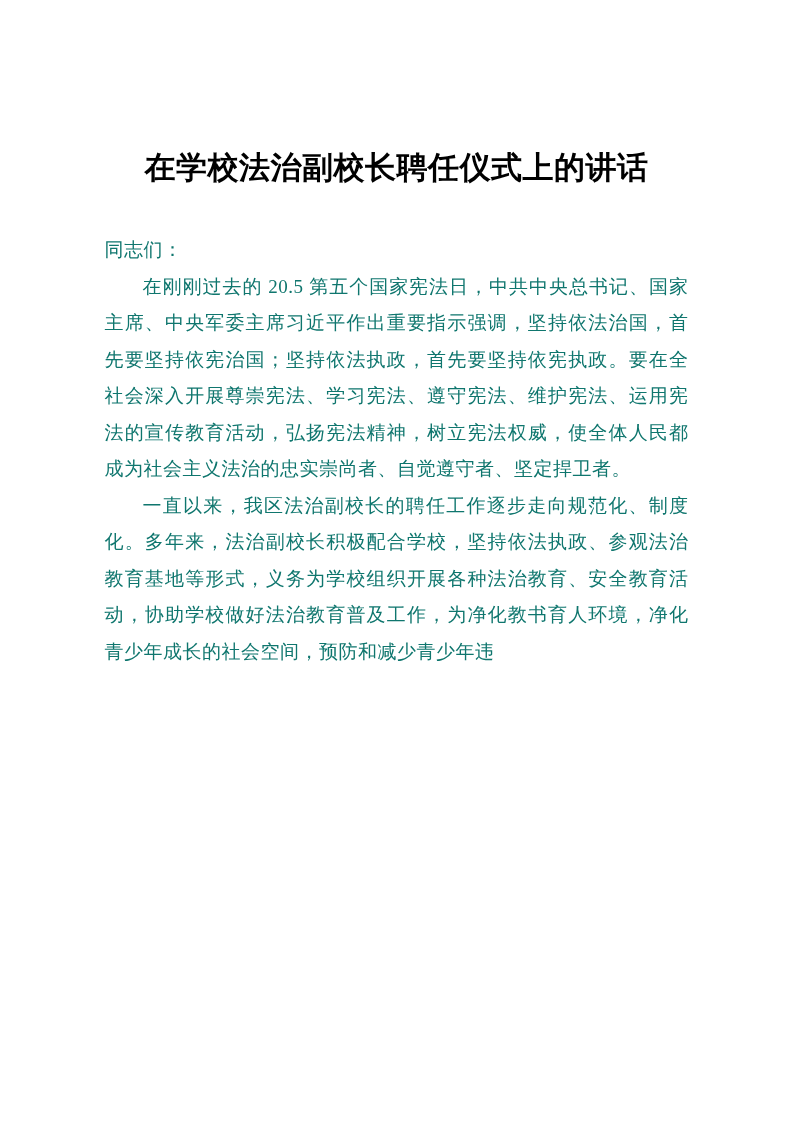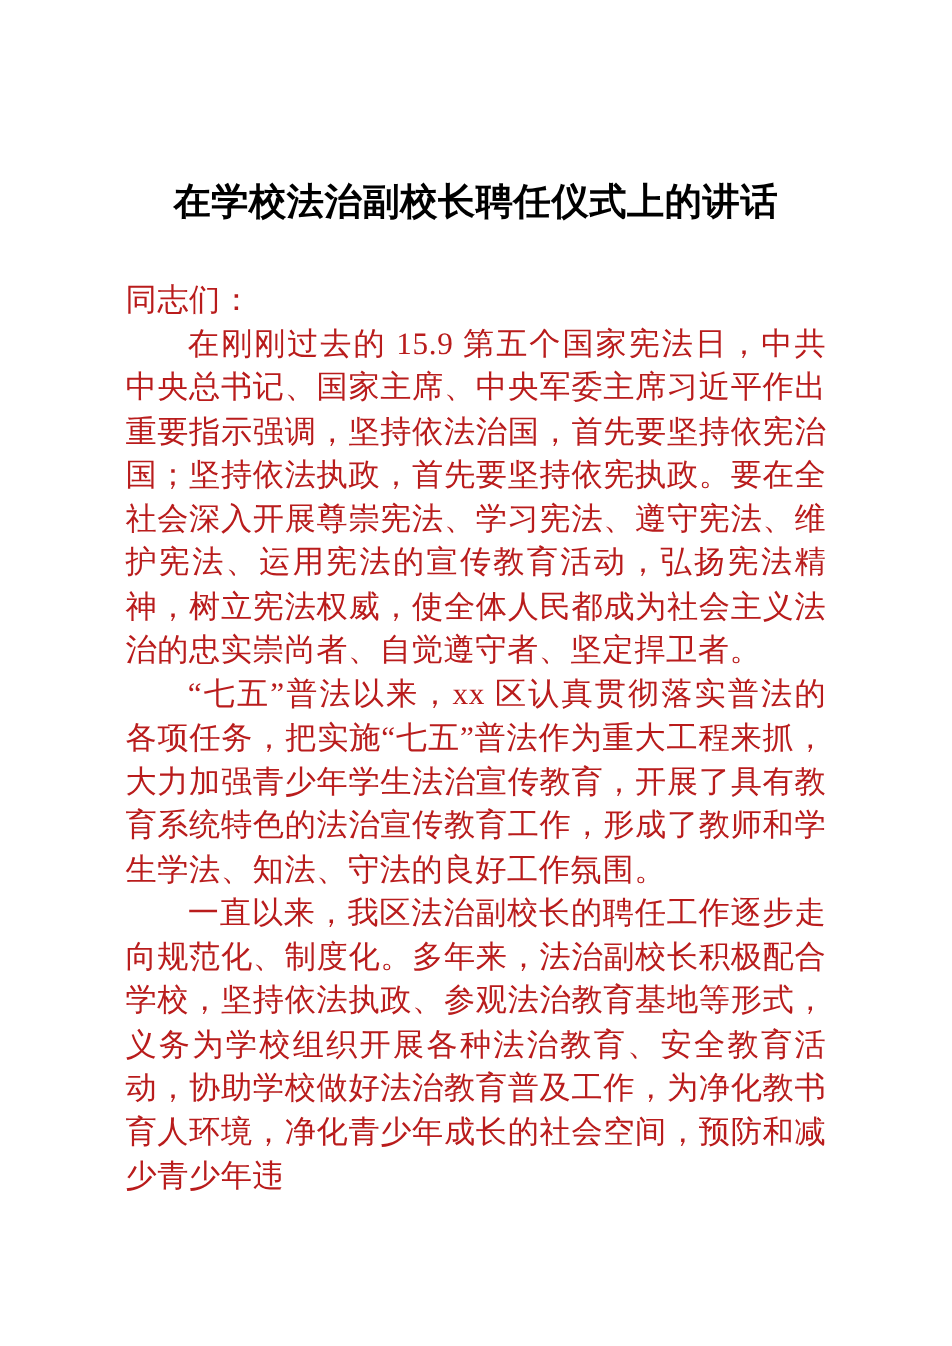--- a/index.html
+++ b/index.html
@@ -23,40 +23,39 @@
     line-height: 44px;
     font-size: 31px;
     font-weight: bold;
     letter-spacing: 0.5px;
     text-align: center;
     color: #000000;
   }
   .doc-body {
     margin: 42px auto 16px;
     width: 584px;
-    font-size: 26px;
+    font-size: 19px;
     line-height: 36.5px;
     letter-spacing: 0.5px;
-    color: #b91c1c;
+    color: #0f766e;
     text-align: justify;
     text-justify: inter-ideograph;
   }
   .doc-body p {
     margin: 0;
     padding: 0;
     text-indent: 2em;
   }
   .doc-body p.salutation {
     text-indent: 0;
   }
 </style>
 </head>
 <body>
 
 <div class="page">
   <h1 class="doc-title">在学校法治副校长聘任仪式上的讲话</h1>
   <div class="doc-body">
     <p class="salutation">同志们：</p>
-    <p>在刚刚过去的 15.9 第五个国家宪法日，中共中央总书记、国家主席、中央军委主席习近平作出重要指示强调，坚持依法治国，首先要坚持依宪治国；坚持依法执政，首先要坚持依宪执政。要在全社会深入开展尊崇宪法、学习宪法、遵守宪法、维护宪法、运用宪法的宣传教育活动，弘扬宪法精神，树立宪法权威，使全体人民都成为社会主义法治的忠实崇尚者、自觉遵守者、坚定捍卫者。</p>
-    <p>“七五”普法以来，xx 区认真贯彻落实普法的各项任务，把实施“七五”普法作为重大工程来抓，大力加强青少年学生法治宣传教育，开展了具有教育系统特色的法治宣传教育工作，形成了教师和学生学法、知法、守法的良好工作氛围。</p>
+    <p>在刚刚过去的 20.5 第五个国家宪法日，中共中央总书记、国家主席、中央军委主席习近平作出重要指示强调，坚持依法治国，首先要坚持依宪治国；坚持依法执政，首先要坚持依宪执政。要在全社会深入开展尊崇宪法、学习宪法、遵守宪法、维护宪法、运用宪法的宣传教育活动，弘扬宪法精神，树立宪法权威，使全体人民都成为社会主义法治的忠实崇尚者、自觉遵守者、坚定捍卫者。</p>
     <p>一直以来，我区法治副校长的聘任工作逐步走向规范化、制度化。多年来，法治副校长积极配合学校，坚持依法执政、参观法治教育基地等形式，义务为学校组织开展各种法治教育、安全教育活动，协助学校做好法治教育普及工作，为净化教书育人环境，净化青少年成长的社会空间，预防和减少青少年违</p>
   </div>
 </div>
 
 </body></html>

